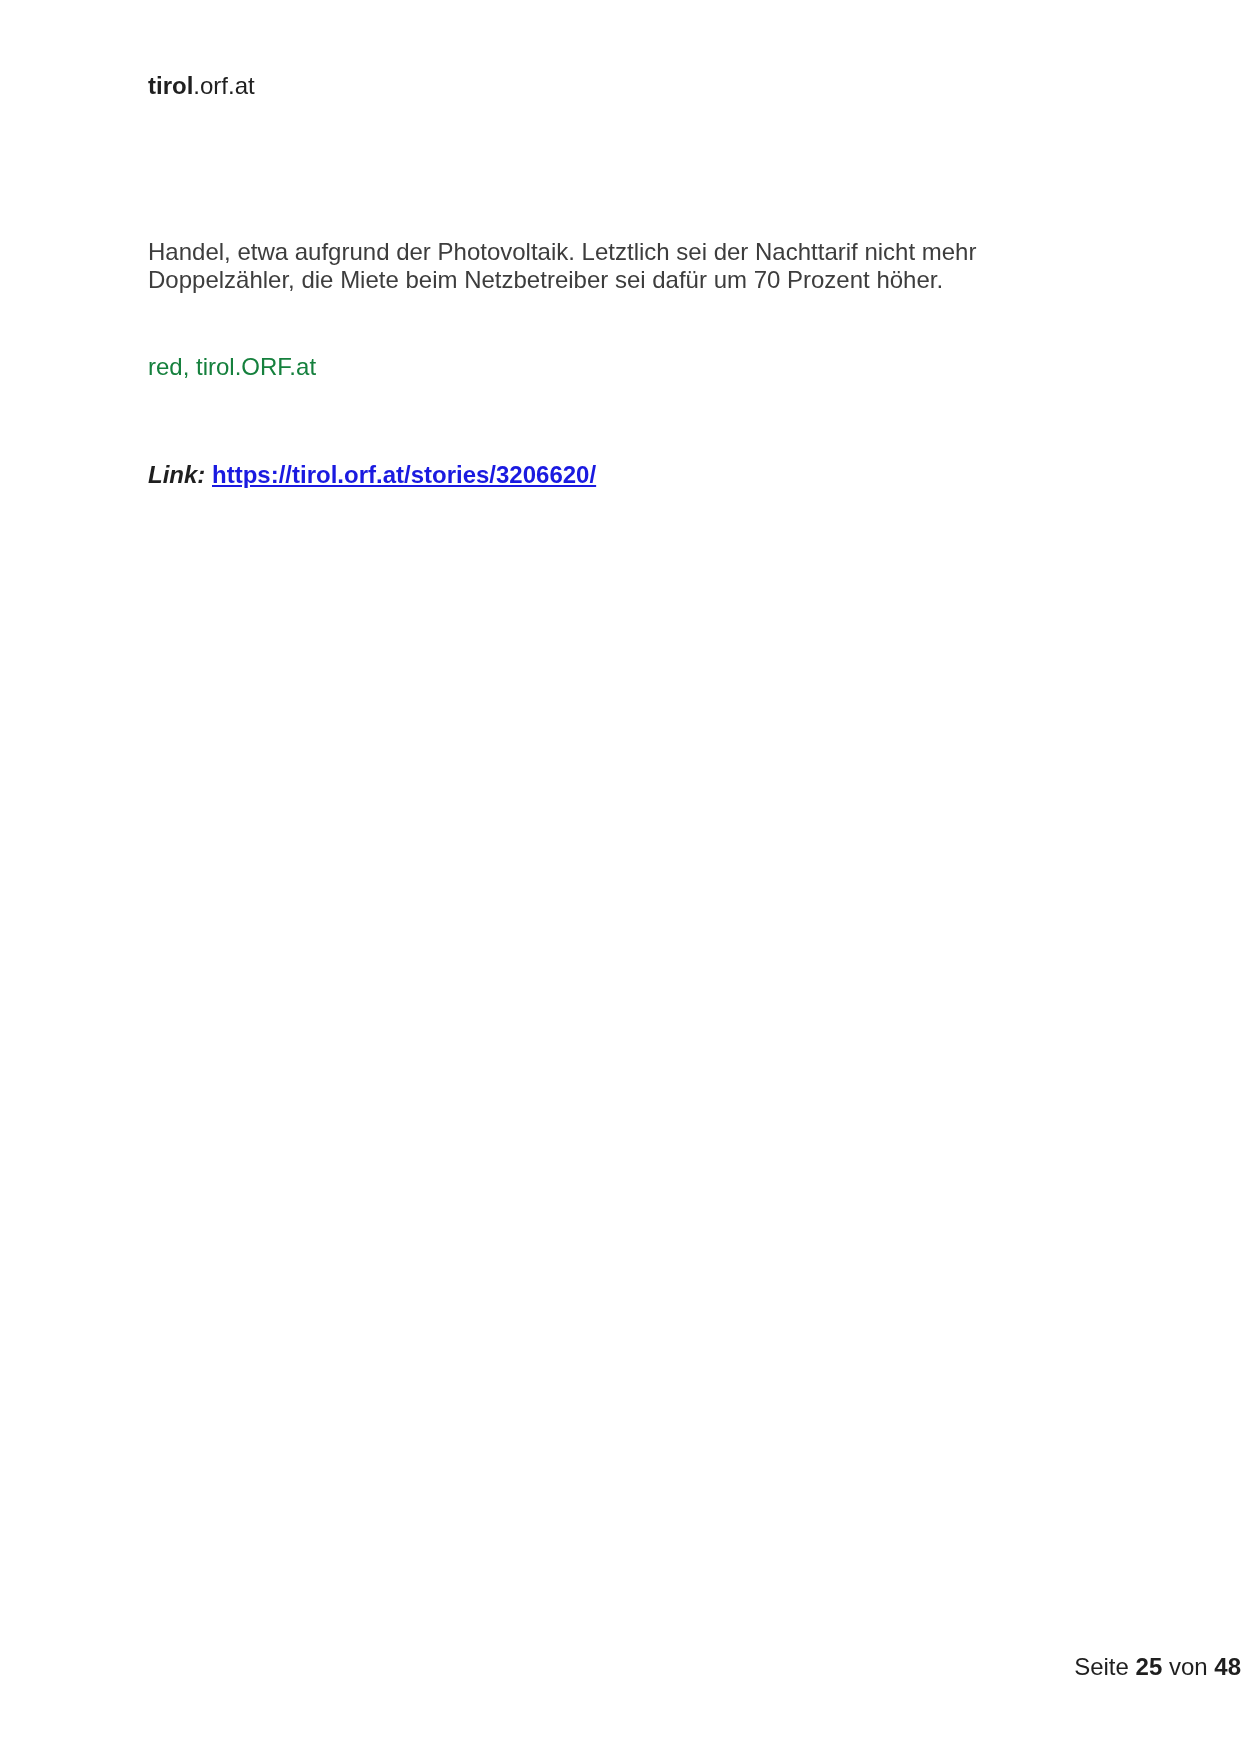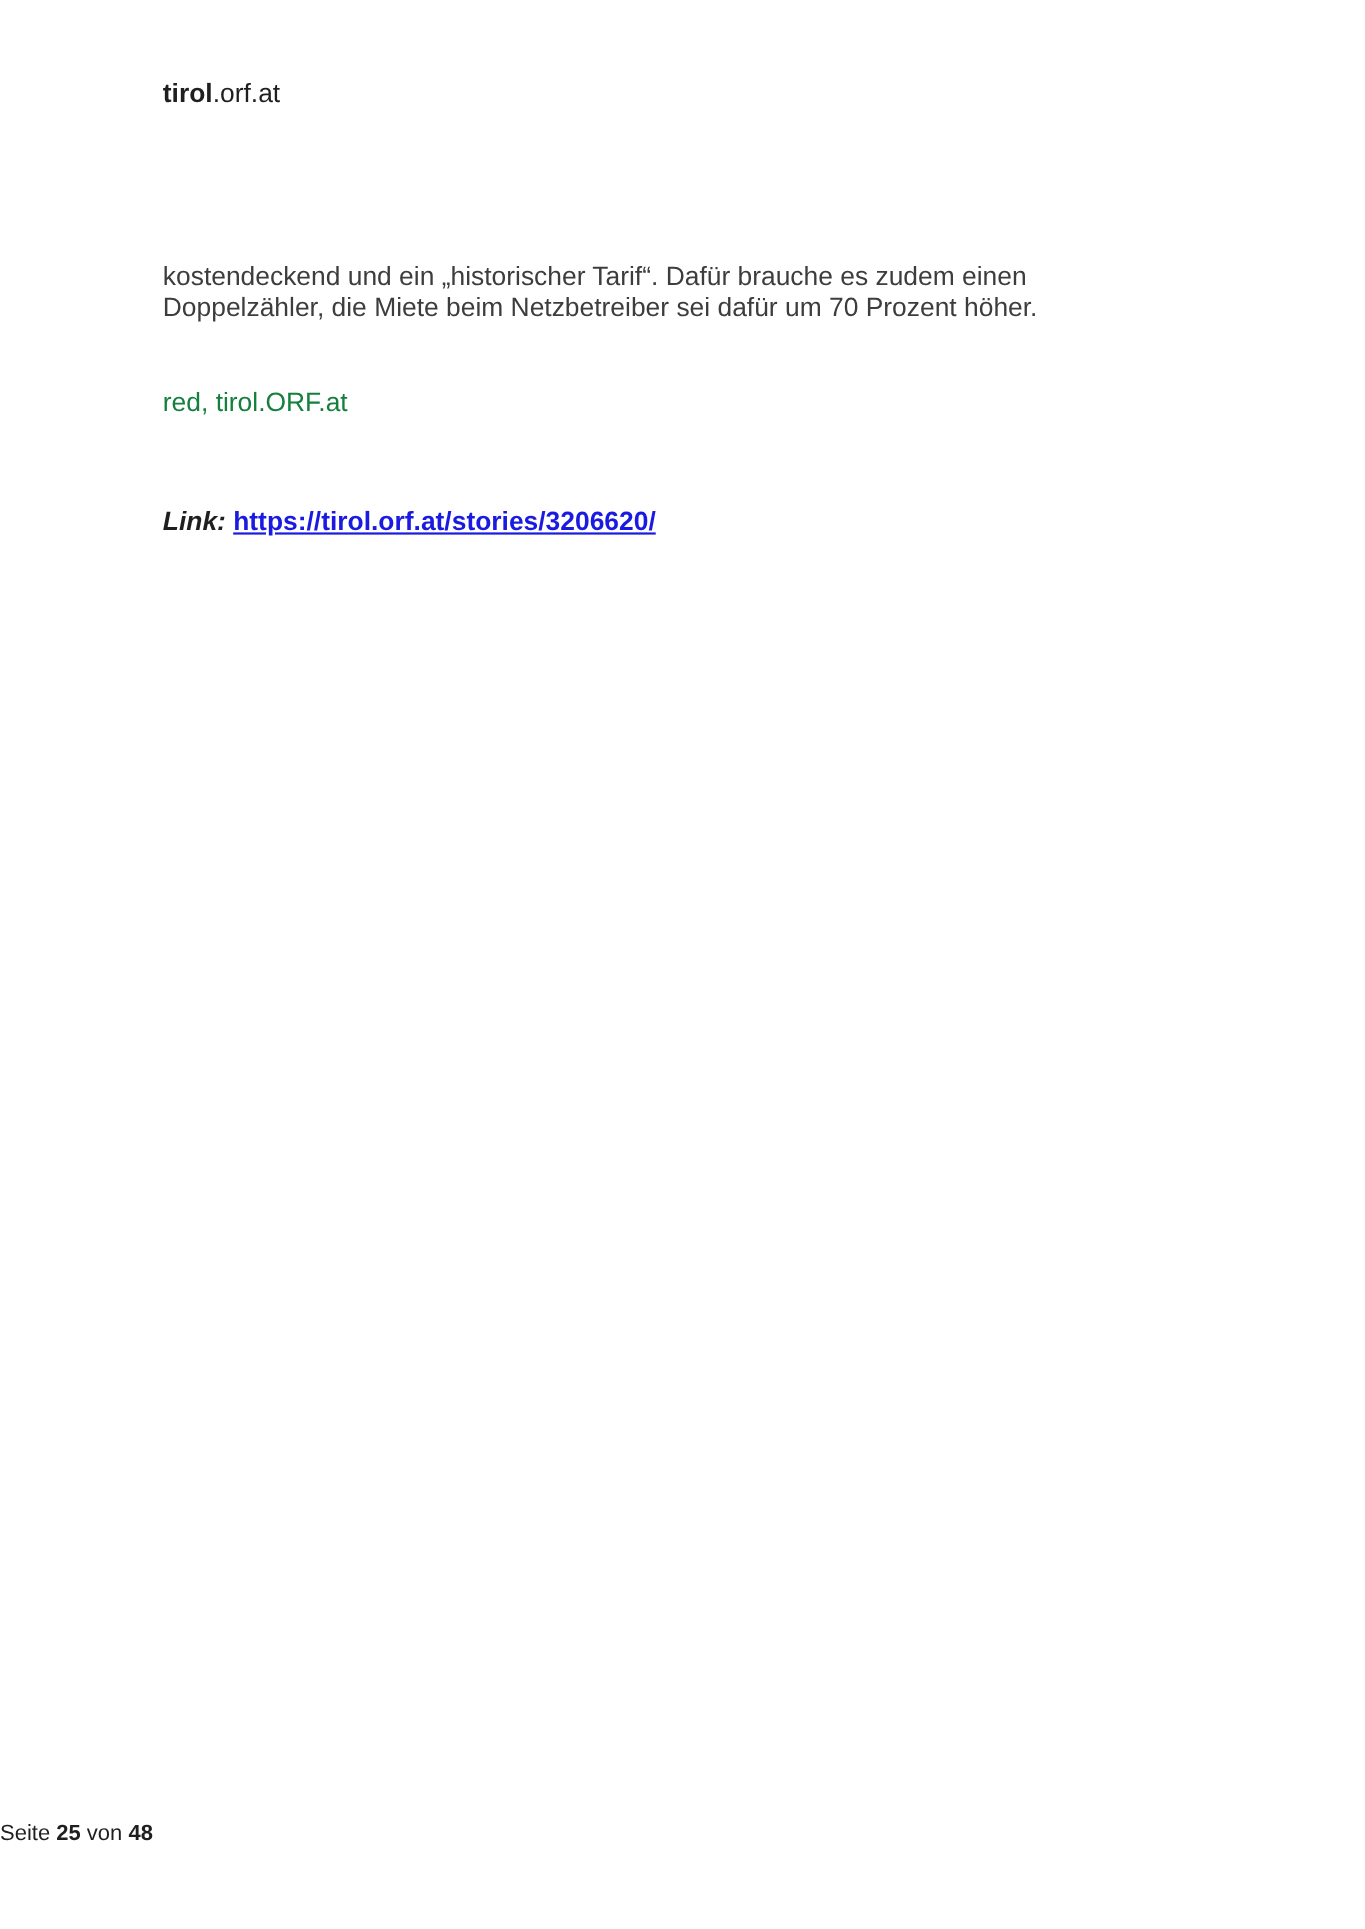--- a/index.html
+++ b/index.html
@@ -64,39 +64,39 @@
   .link-row a.link-url {
     color: #1a1ae0;
     text-decoration: underline;
     cursor: pointer;
   }
   .page-footer {
     position: absolute;
     left: 0;
     right: 0;
     top: 1653px;
-    font-size: 20px;
+    font-size: 24px;
     line-height: 28px;
     color: #1f1f1f;
-    text-align: left;
+    text-align: right;
     white-space: nowrap;
   }
   .page-footer .page-num {
     font-weight: bold;
   }
 </style>
 </head>
 <body>
 
 <div class="page">
 
   <div class="site-header"><span class="brand-bold">tirol</span><span class="brand-rest">.orf.at</span></div>
 
   <div class="article-paragraph">
-    <div class="line">kostendeckend und ein „historischer Tarif“. Dafür brauche es zudem einen</div>
+    <div class="line">Handel, etwa aufgrund der Photovoltaik. Letztlich sei der Nachttarif nicht mehr</div>
     <div class="line">Doppelzähler, die Miete beim Netzbetreiber sei dafür um 70 Prozent höher.</div>
   </div>
 
   <div class="article-byline">red, tirol.ORF.at</div>
 
   <div class="link-row">
     <span class="link-label">Link:</span>
     <a class="link-url" href="#">https://tirol.orf.at/stories/3206620/</a>
   </div>
 

